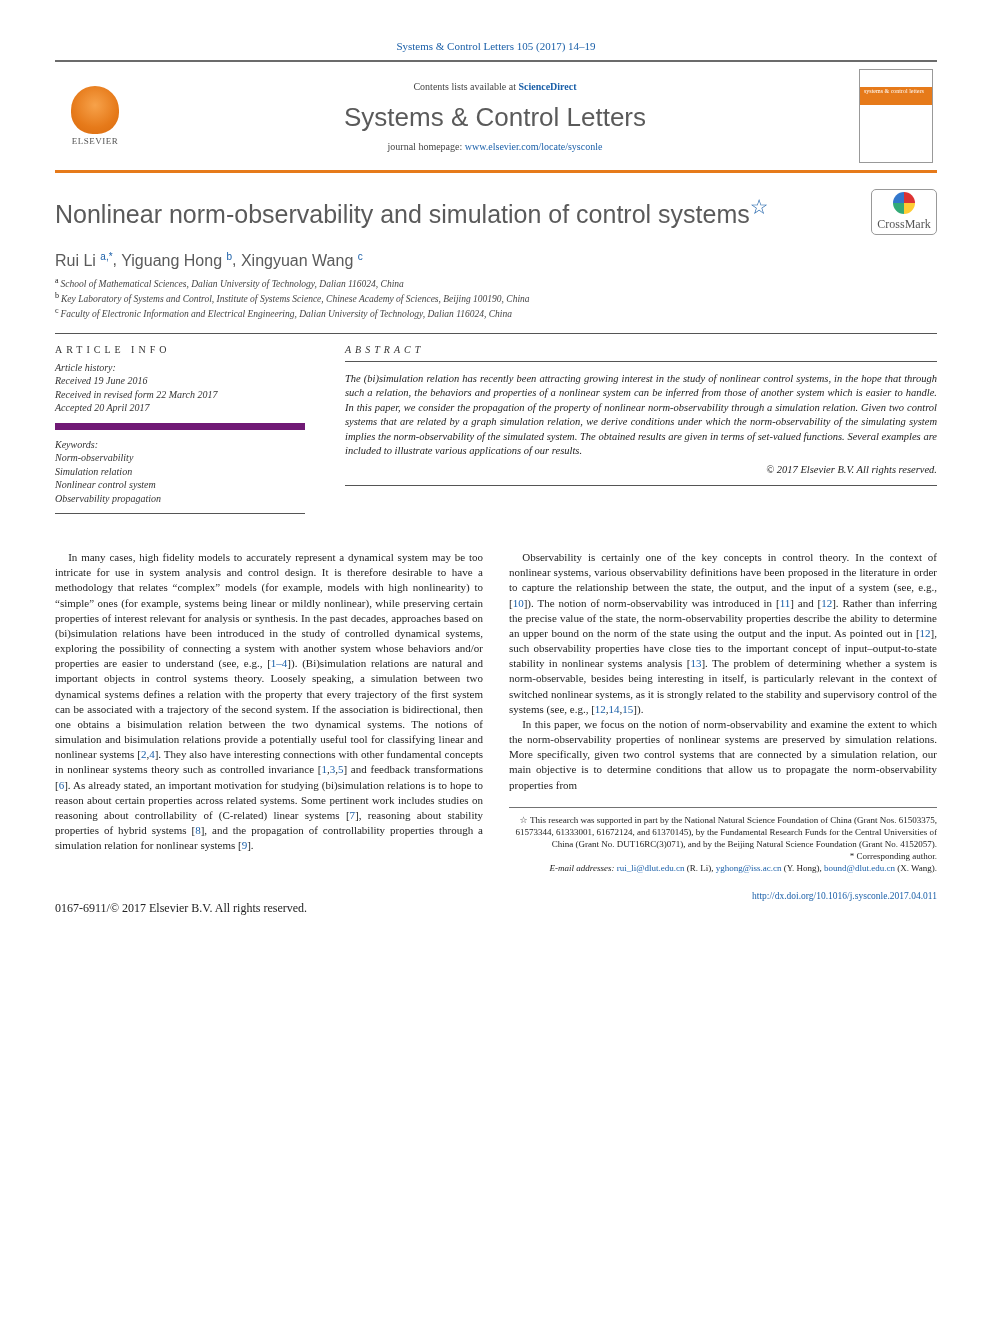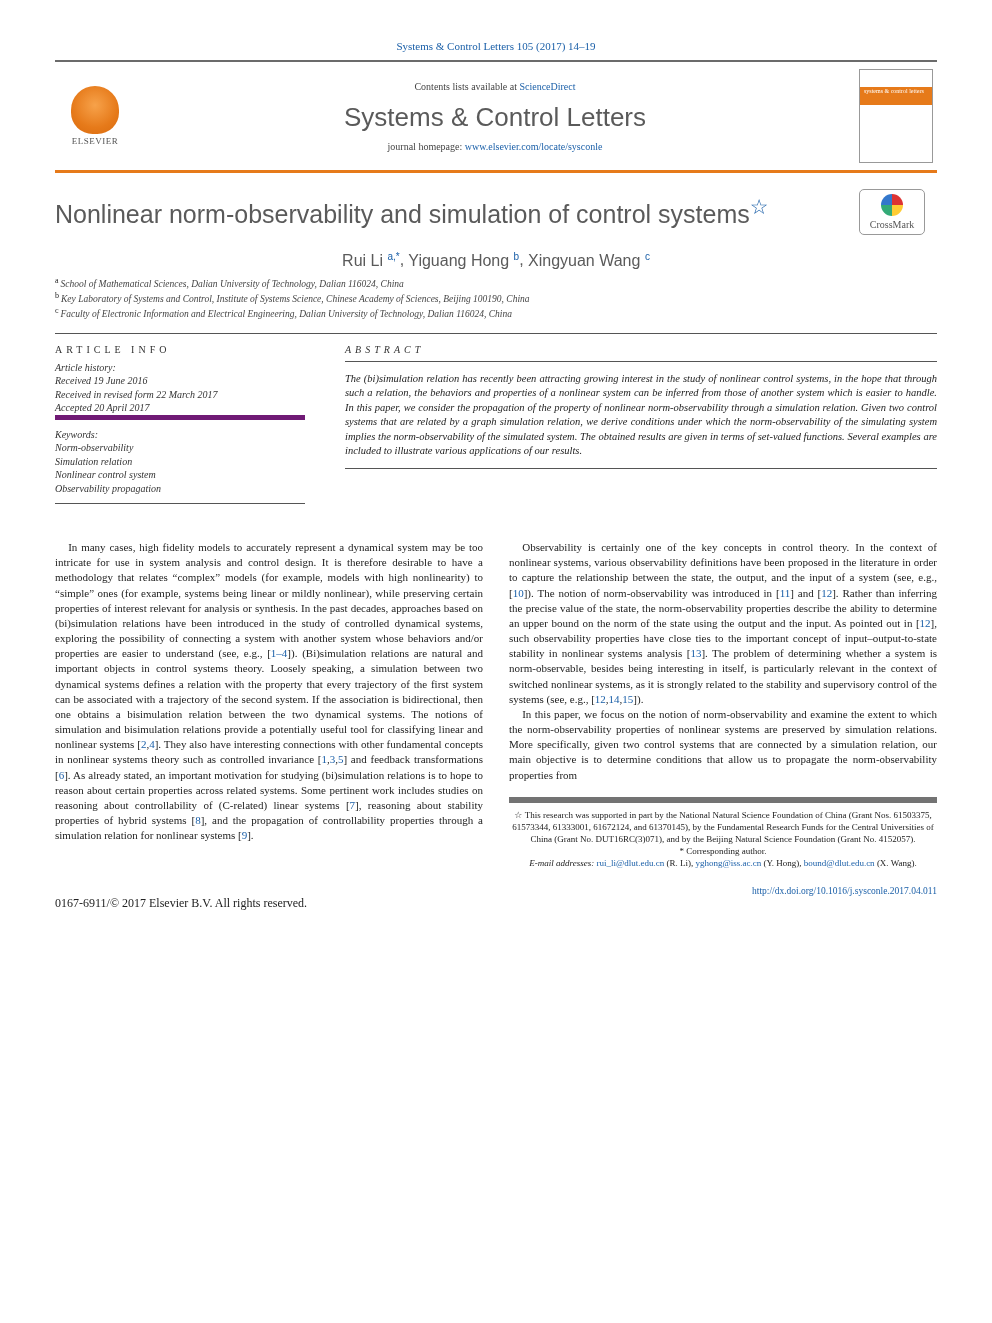--- a/index.html
+++ b/index.html
@@ -48,21 +48,21 @@
   }
   .top-band .center {
     flex: 1;
     text-align: center;
   }
   .top-band .contents-line {
     font-size: 10px;
     color: #444;
     margin-bottom: 10px;
   }
-  .top-band .contents-line a { color: #1a5fa8; text-decoration: none; }
+  .top-band .contents-line a { color: #1a5fa8; text-decoration: none; font-weight: bold; }
   .top-band .journal-title {
     font-size: 26px;
     font-weight: 300;
     color: #5a5a5a;
     font-family: 'Helvetica Neue', Arial, sans-serif;
     margin-bottom: 8px;
   }
   .top-band .homepage {
     font-size: 10px;
     color: #444;
@@ -86,44 +86,43 @@
   .article-title {
     font-size: 25px;
     color: #5a5a5a;
     font-weight: 400;
     font-family: 'Helvetica Neue', Arial, sans-serif;
     margin: 22px 0 21px 0;
   }
   .crossmark-wrap { position: relative; }
   .crossmark {
     position: absolute;
-    right: 12px;
+    right: 0;
     top: -6px;
     width: 64px;
     height: 44px;
     border: 1px solid #999;
     border-radius: 5px;
     display: flex;
     flex-direction: column;
     align-items: center;
     justify-content: center;
-    font-size: 10px;
+    font-size: 12px;
     color: #555;
     gap: 3px;
   }
   .crossmark .circle {
     width: 22px; height: 22px; border-radius: 50%;
     background: conic-gradient(#d33 0 25%, #fc3 0 50%, #3a7 0 75%, #37c 0 100%);
   }
   .authors {
     font-size: 16px;
     color: #5a5a5a;
     font-family: 'Helvetica Neue', Arial, sans-serif;
     margin-bottom: 6px;
-    text-align: center;
   }
   .authors .sup { color: #1a5fa8; font-size: 10px; vertical-align: super; }
   .affils {
     font-size: 9.5px;
     font-style: italic;
     color: #444;
     line-height: 1.35;
     margin-bottom: 12px;
   }
   .affils .afkey { color: #222; font-style: normal; vertical-align: super; font-size: 8px; margin-right: 2px; }
@@ -136,21 +135,22 @@
     font-size: 10px;
     color: #333;
     margin-bottom: 6px;
     text-transform: uppercase;
   }
   .history {
     font-size: 10px;
     font-style: italic;
     color: #333;
     line-height: 1.35;
-    border-bottom: 5px solid #701a75;
+    border-bottom: 7px solid #701a75;
+    padding-bottom: 8px;
     margin-bottom: 8px;
   }
   .history .label { font-style: italic; }
   .keywords-block {
     font-size: 10px;
     font-style: italic;
     color: #333;
     line-height: 1.35;
     border-bottom: 1px solid #555;
     padding-bottom: 8px;
@@ -181,28 +181,28 @@
   .body-cols h2 {
     font-size: 12px;
     font-weight: bold;
     margin: 0 0 8px 0;
     color: #222;
   }
   .body-cols p { margin: 0 0 0 0; text-indent: 1.2em; }
   .body-cols p:first-of-type { text-indent: 1.2em; }
   a.ref { color: #1a5fa8; text-decoration: none; }
   .footnotes {
-    border-top: 6px solid #737373;
+    border-top: 1px solid #737373;
     margin-top: 14px;
     padding-top: 6px;
     font-size: 9px;
     line-height: 1.35;
     color: #222;
     break-inside: avoid-column;
-    text-align: center;
+    text-align: right;
   }
   .footnotes .star { font-family: Arial; }
   .footnotes .email a { color: #1a5fa8; text-decoration: none; }
   .doi-line {
     margin-top: 16px;
     font-size: 9.5px;
     color: #1a5fa8;
     text-align: right;
   }
   .issn-line {
@@ -274,20 +274,21 @@
         <div>Norm-observability</div>
         <div>Simulation relation</div>
         <div>Nonlinear control system</div>
         <div>Observability propagation</div>
       </div>
     </div>
     <div class="meta-right">
       <div class="section-label">ABSTRACT</div>
       <hr class="rule-thin" style="margin-top:2px">
       <div class="abstract-text">The (bi)simulation relation has recently been attracting growing interest in the study of nonlinear control systems, in the hope that through such a relation, the behaviors and properties of a nonlinear system can be inferred from those of another system which is easier to handle. In this paper, we consider the propagation of the property of nonlinear norm-observability through a simulation relation. Given two control systems that are related by a graph simulation relation, we derive conditions under which the norm-observability of the simulating system implies the norm-observability of the simulated system. The obtained results are given in terms of set-valued functions. Several examples are included to illustrate various applications of our results.</div>
+      <div class="copyright">© 2017 Elsevier B.V. All rights reserved.</div>
       <hr class="rule-thin">
     </div>
   </div>
 
   <div class="body-cols">
 
     <p><span>In many cases, high fidelity models to accurately represent a dynamical system may be too intricate for use in system analysis and control design. It is therefore desirable to have a methodology that relates “complex” models (for example, models with high nonlinearity) to “simple” ones (for example, systems being linear or mildly nonlinear), while preserving certain properties of interest relevant for analysis or synthesis. In the past decades, approaches based on (bi)simulation relations have been introduced in the study of controlled dynamical systems, exploring the possibility of connecting a system with another system whose behaviors and/or properties are easier to understand (see, e.g., [</span><a class="ref">1–4</a><span>]). (Bi)simulation relations are natural and important objects in control systems theory. Loosely speaking, a simulation between two dynamical systems defines a relation with the property that every trajectory of the first system can be associated with a trajectory of the second system. If the association is bidirectional, then one obtains a bisimulation relation between the two dynamical systems. The notions of simulation and bisimulation relations provide a potentially useful tool for classifying linear and nonlinear systems [</span><a class="ref">2</a>,<a class="ref">4</a><span>]. They also have interesting connections with other fundamental</span>
     <span>concepts in nonlinear systems theory such as controlled invariance [</span><a class="ref">1</a>,<a class="ref">3</a>,<a class="ref">5</a><span>] and feedback transformations [</span><a class="ref">6</a><span>]. As already stated, an important motivation for studying (bi)simulation relations is to hope to reason about certain properties across related systems. Some pertinent work includes studies on reasoning about controllability of (C-related) linear systems [</span><a class="ref">7</a><span>], reasoning about stability properties of hybrid systems [</span><a class="ref">8</a><span>], and the propagation of controllability properties through a simulation relation for nonlinear systems [</span><a class="ref">9</a><span>].</span></p>
 
     <p><span>Observability is certainly one of the key concepts in control theory. In the context of nonlinear systems, various observability definitions have been proposed in the literature in order to capture the relationship between the state, the output, and the input of a system (see, e.g., [</span><a class="ref">10</a><span>]). The notion of norm-observability was introduced in [</span><a class="ref">11</a><span>] and [</span><a class="ref">12</a><span>]. Rather than inferring the precise value of the state, the norm-observability properties describe the ability to determine an upper bound on the norm of the state using the output and the input. As pointed out in [</span><a class="ref">12</a><span>], such observability properties have close ties to the important concept of input–output-to-state stability in nonlinear systems analysis [</span><a class="ref">13</a><span>]. The problem of determining whether a system is norm-observable, besides being interesting in itself, is particularly relevant in the context of switched nonlinear systems, as it is strongly related to the stability and supervisory control of the systems (see, e.g., [</span><a class="ref">12</a>,<a class="ref">14</a>,<a class="ref">15</a><span>]).</span></p>

